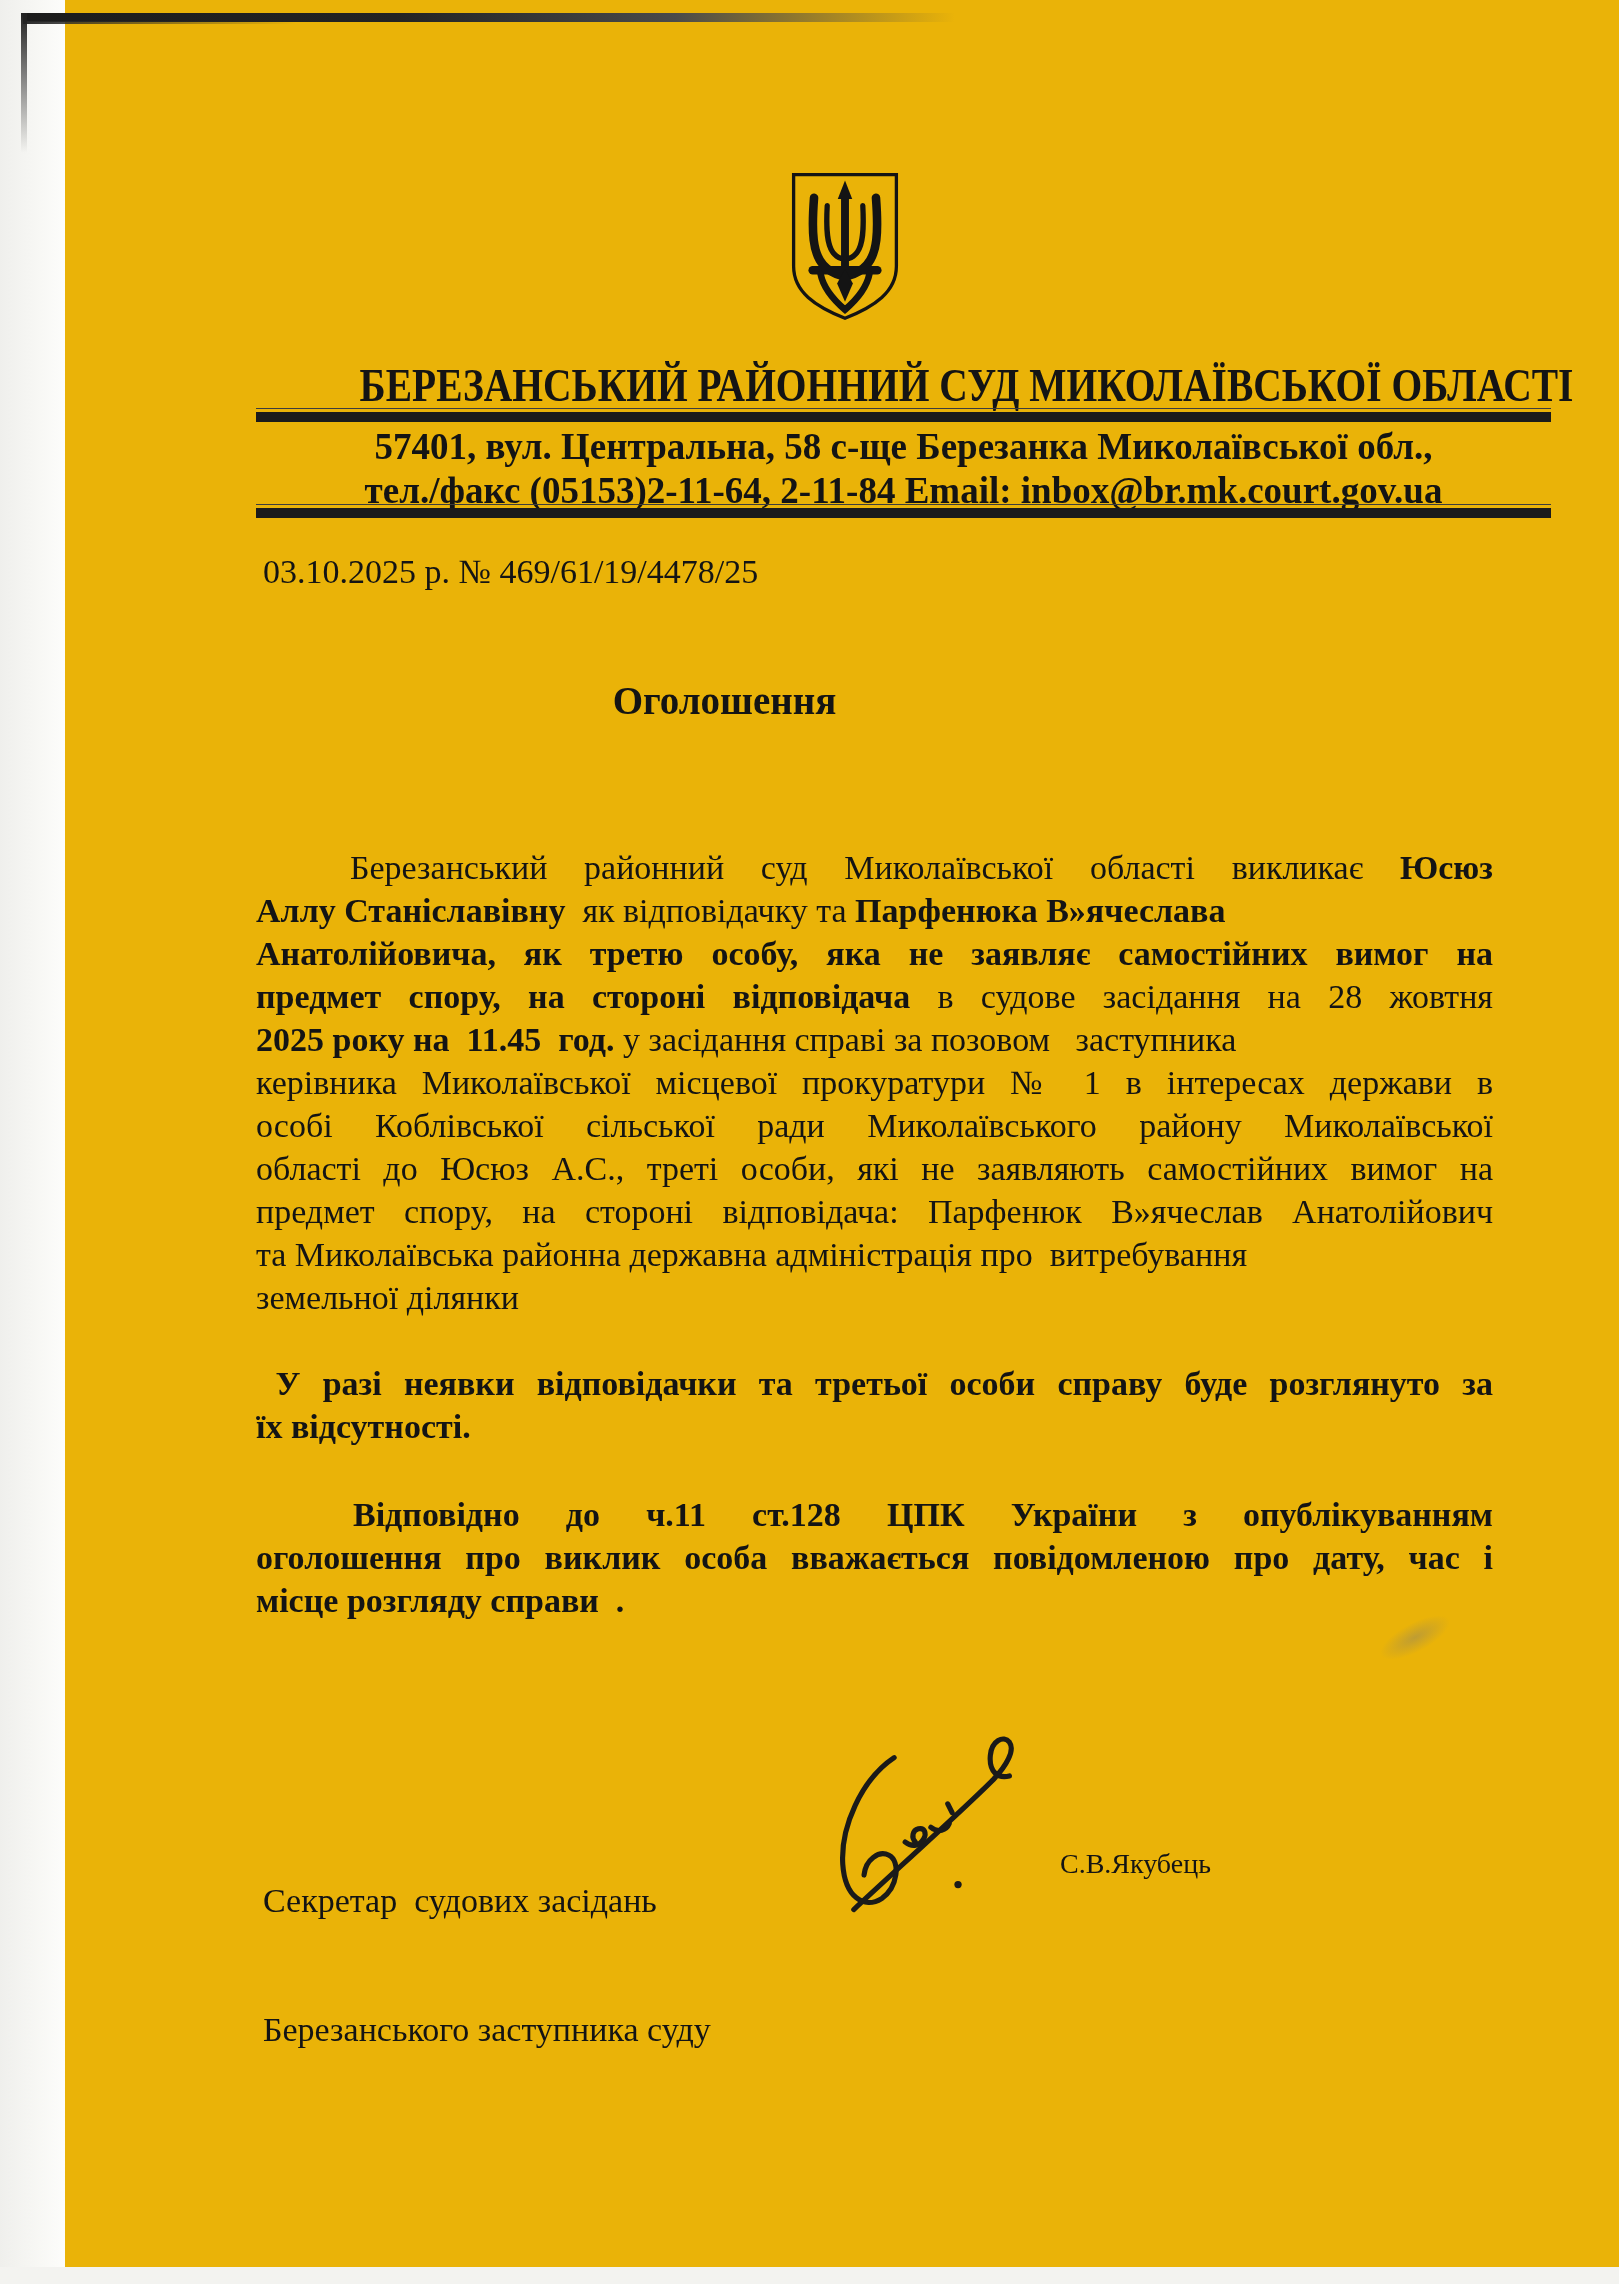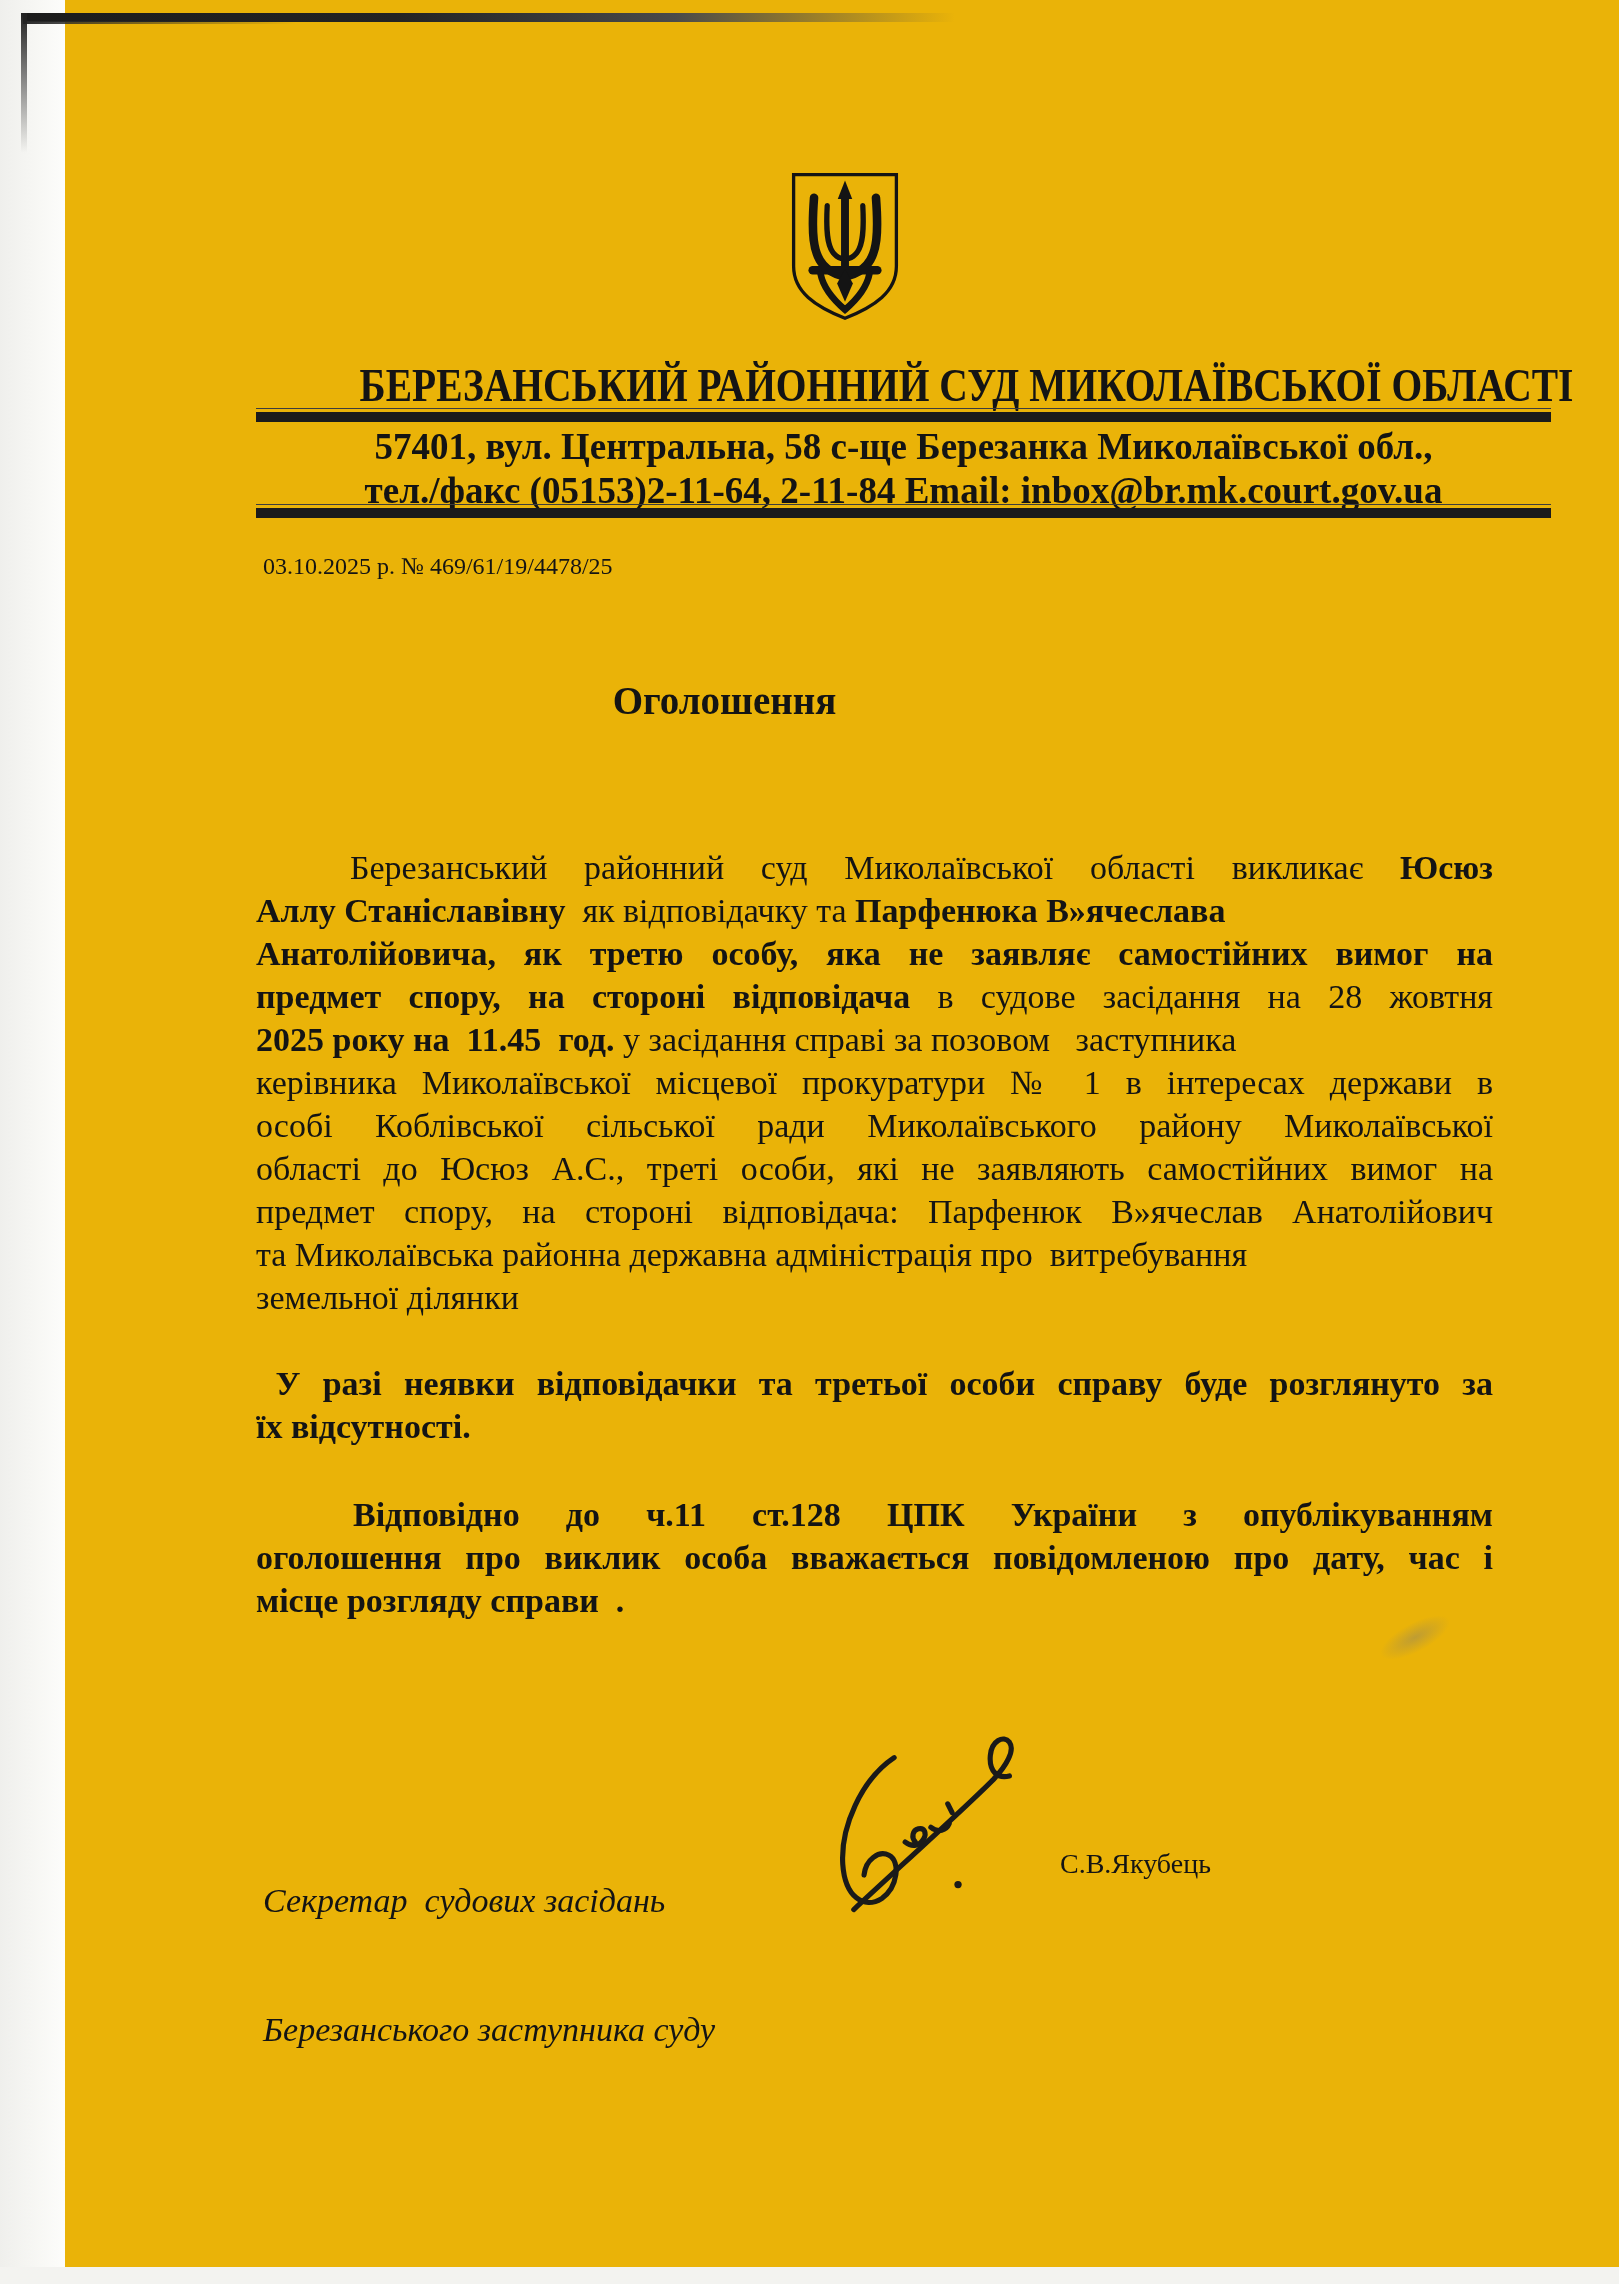--- a/index.html
+++ b/index.html
@@ -18,31 +18,31 @@
   .org-name{position:absolute;left:256px;top:358px;width:1295px;text-align:center;
             font-size:47px;font-weight:bold;white-space:nowrap;
             transform:scaleX(0.84);transform-origin:center;}
   .rule{position:absolute;left:256px;width:1295px;height:10.4px;background:#1b1b1b;}
   .rule::before{content:"";position:absolute;left:0;right:0;top:-4.5px;height:1.9px;background:#3d3d3d;}
   .rule1{top:412px;}
   .rule2{top:508px;}
   .addr{position:absolute;left:256px;width:1295px;text-align:center;font-size:37px;font-weight:bold;white-space:nowrap;}
   .addr1{top:425px;}
   .addr2{top:469px;}
-  .refline{position:absolute;left:263px;top:553px;font-size:24px;white-space:pre;}
+  .refline{position:absolute;left:263px;top:553px;font-size:34px;white-space:pre;}
   .doctitle{position:absolute;left:0;top:678px;width:100%;margin:0;padding-right:171px;box-sizing:border-box;
             text-align:center;font-size:39px;font-weight:bold;}
   .para{position:absolute;left:256px;width:1237px;font-size:34px;line-height:43px;}
   .p1{top:832px;}
   .p2{top:1362px;font-weight:bold;}
   .p3{top:1493px;font-weight:bold;}
   .line.fill{text-align:justify;text-align-last:justify;}
   .line.nofill{white-space:pre-wrap;}
   .line .b{font-weight:bold;}
-  .sig-role{position:absolute;left:263px;top:1793px;font-size:34px;line-height:43px;white-space:pre;font-style:italic;}
+  .sig-role{position:absolute;left:263px;top:1793px;font-size:34px;line-height:43px;white-space:pre;}
   .sig-script{position:absolute;left:773px;top:1713px;width:279px;height:214px;}
   .sig-name{position:absolute;left:1060px;top:1848px;font-size:28px;white-space:pre;}
   .smudge{position:absolute;left:1376px;top:1623px;width:78px;height:28.6px;border-radius:50%;
           background:radial-gradient(ellipse at center,rgba(120,120,120,0.38),rgba(120,120,120,0) 70%);
           transform:rotate(-28deg);}
 </style>
 </head>
 <body>
 
 <div id="canvas">

